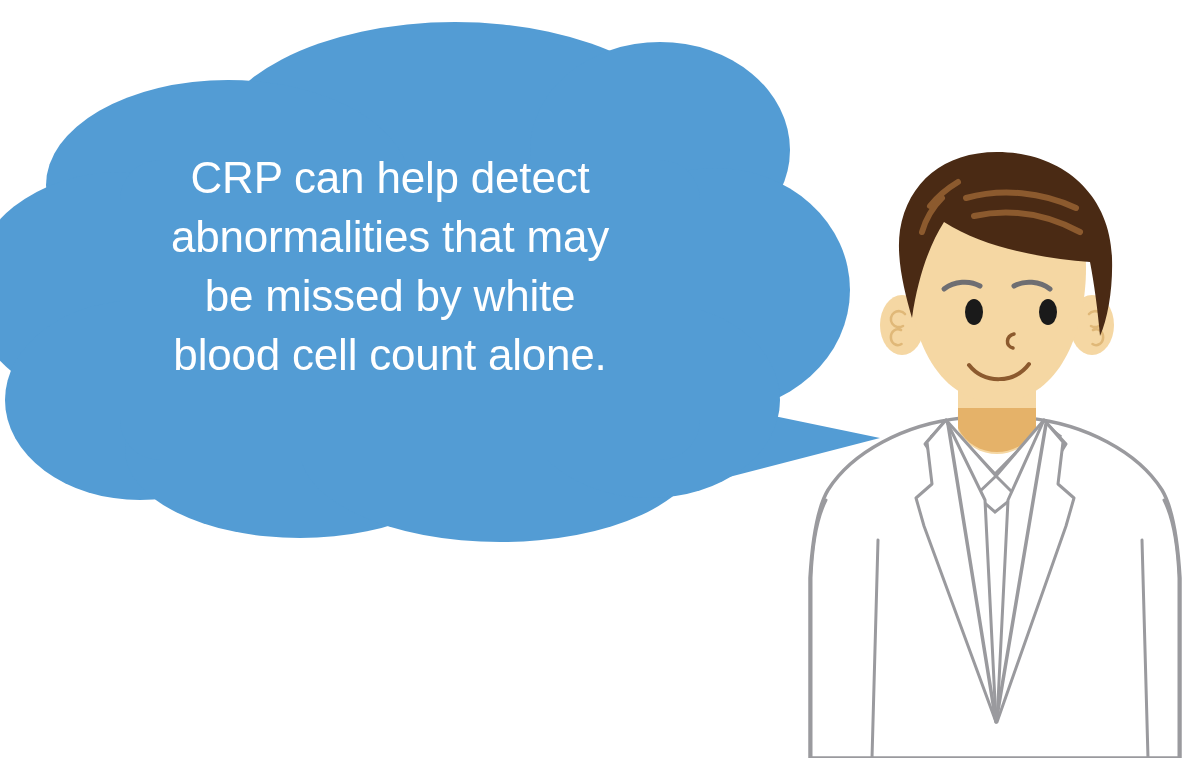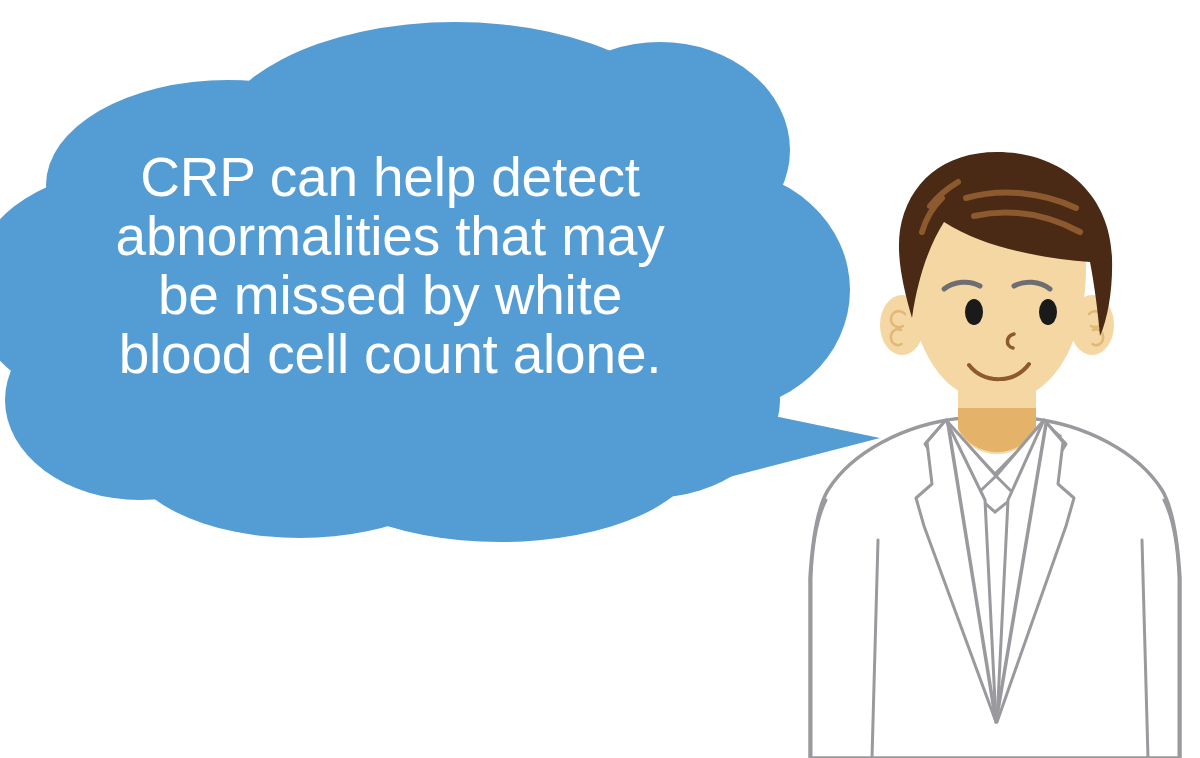--- a/index.html
+++ b/index.html
@@ -25,21 +25,21 @@
     height: 758px;
   }
   #bubble-text {
     position: absolute;
     left: 60px;
     top: 148px;
     width: 660px;
     text-align: center;
     color: #ffffff;
     font-family: "Liberation Sans", sans-serif;
-    font-size: 55px;
+    font-size: 44px;
     line-height: 59px;
     letter-spacing: -0.2px;
     white-space: pre-line;
     pointer-events: none;
   }
 </style>
 </head>
 <body>
 
 <div id="stage">

